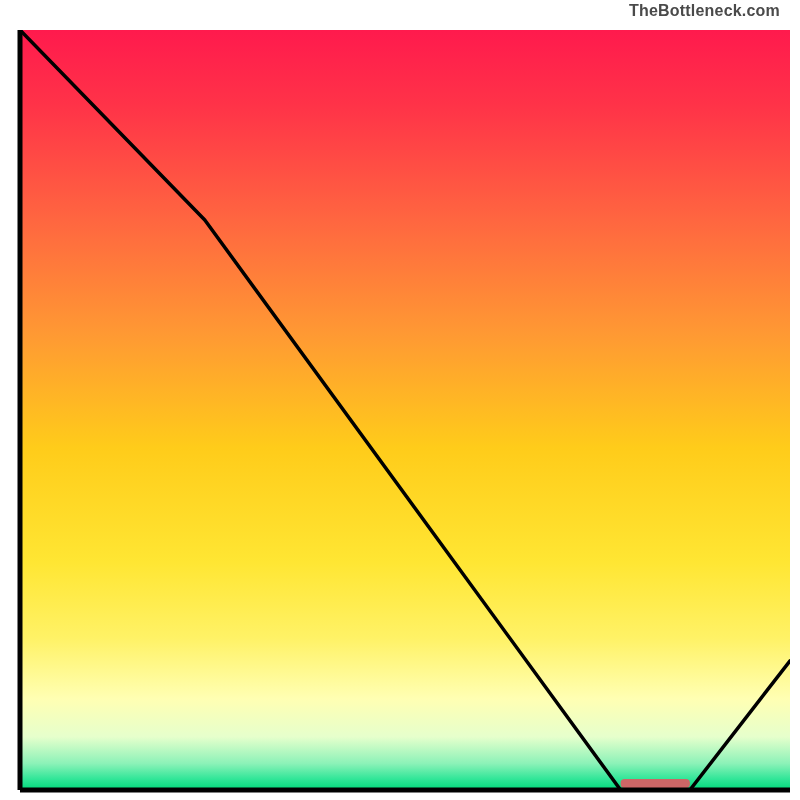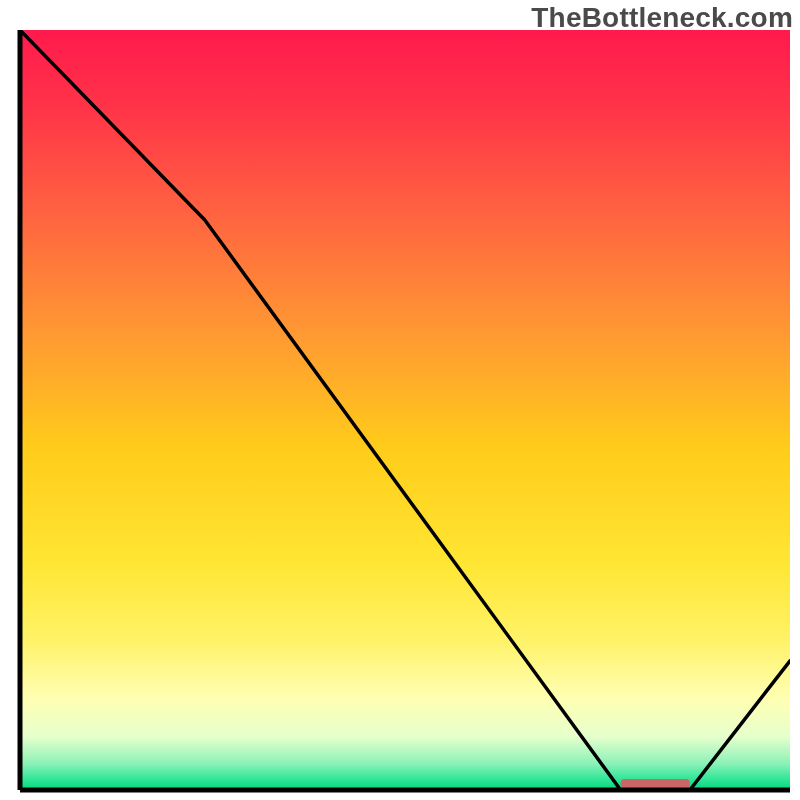--- a/index.html
+++ b/index.html
@@ -11,23 +11,23 @@
     font-family: Arial, Helvetica, sans-serif;
   }
   .wrap {
     position: relative;
     width: 800px;
     height: 800px;
   }
   .watermark {
     position: absolute;
     top: 2px;
-    right: 7px;
+    right: 20px;
     color: #4a4a4a;
-    font-size: 28px;
+    font-size: 16px;
     font-weight: 600;
     letter-spacing: 0.2px;
     z-index: 5;
   }
   svg.chart {
     position: absolute;
     left: 0;
     top: 0;
   }
 </style>

